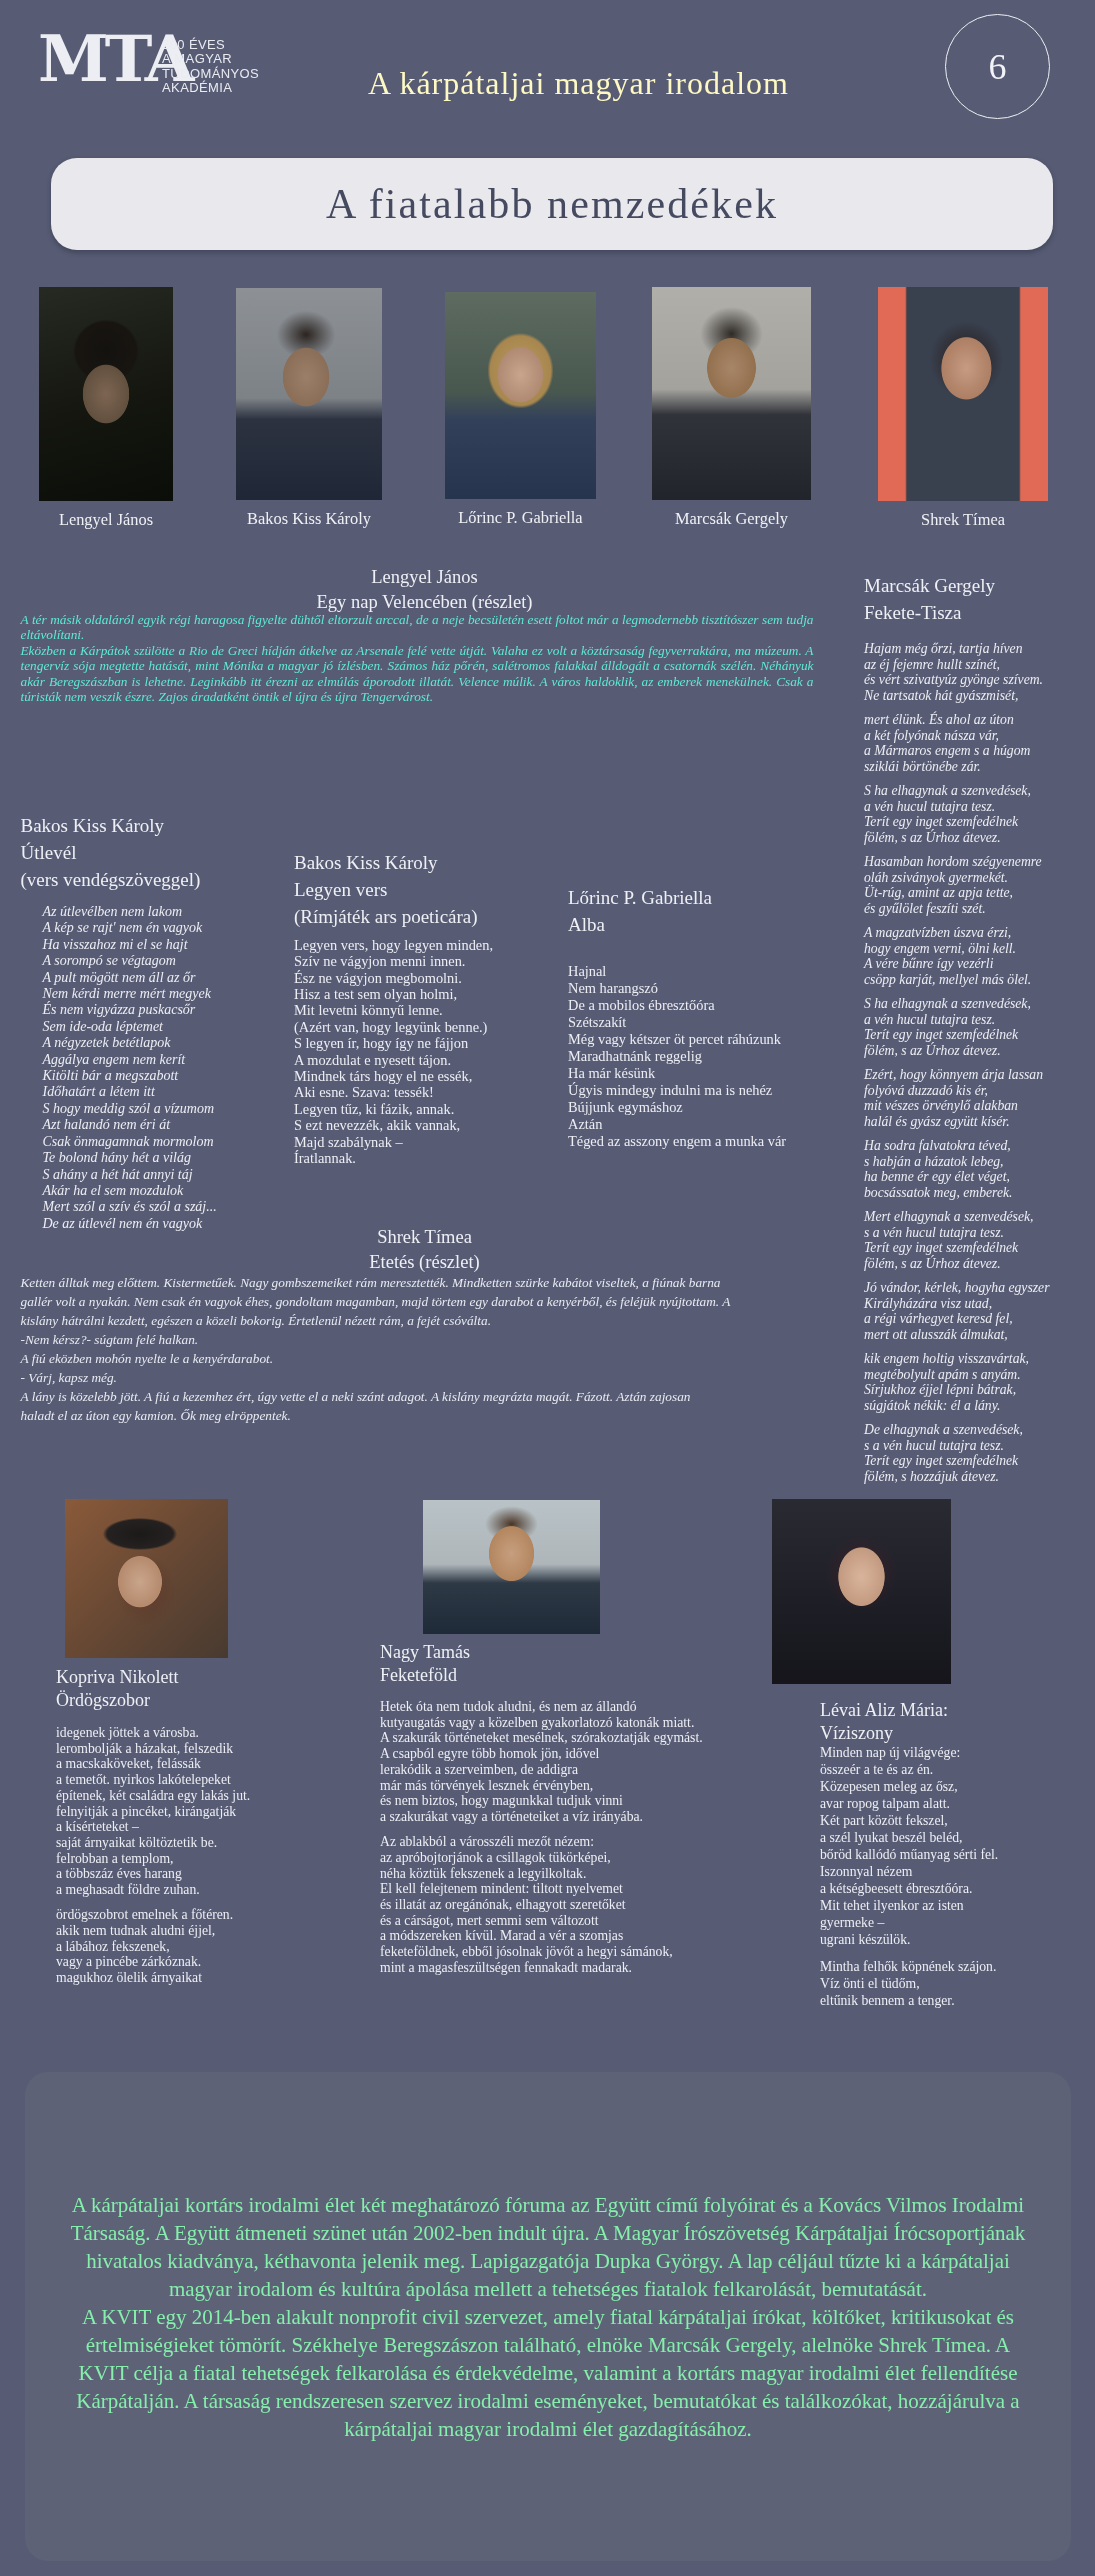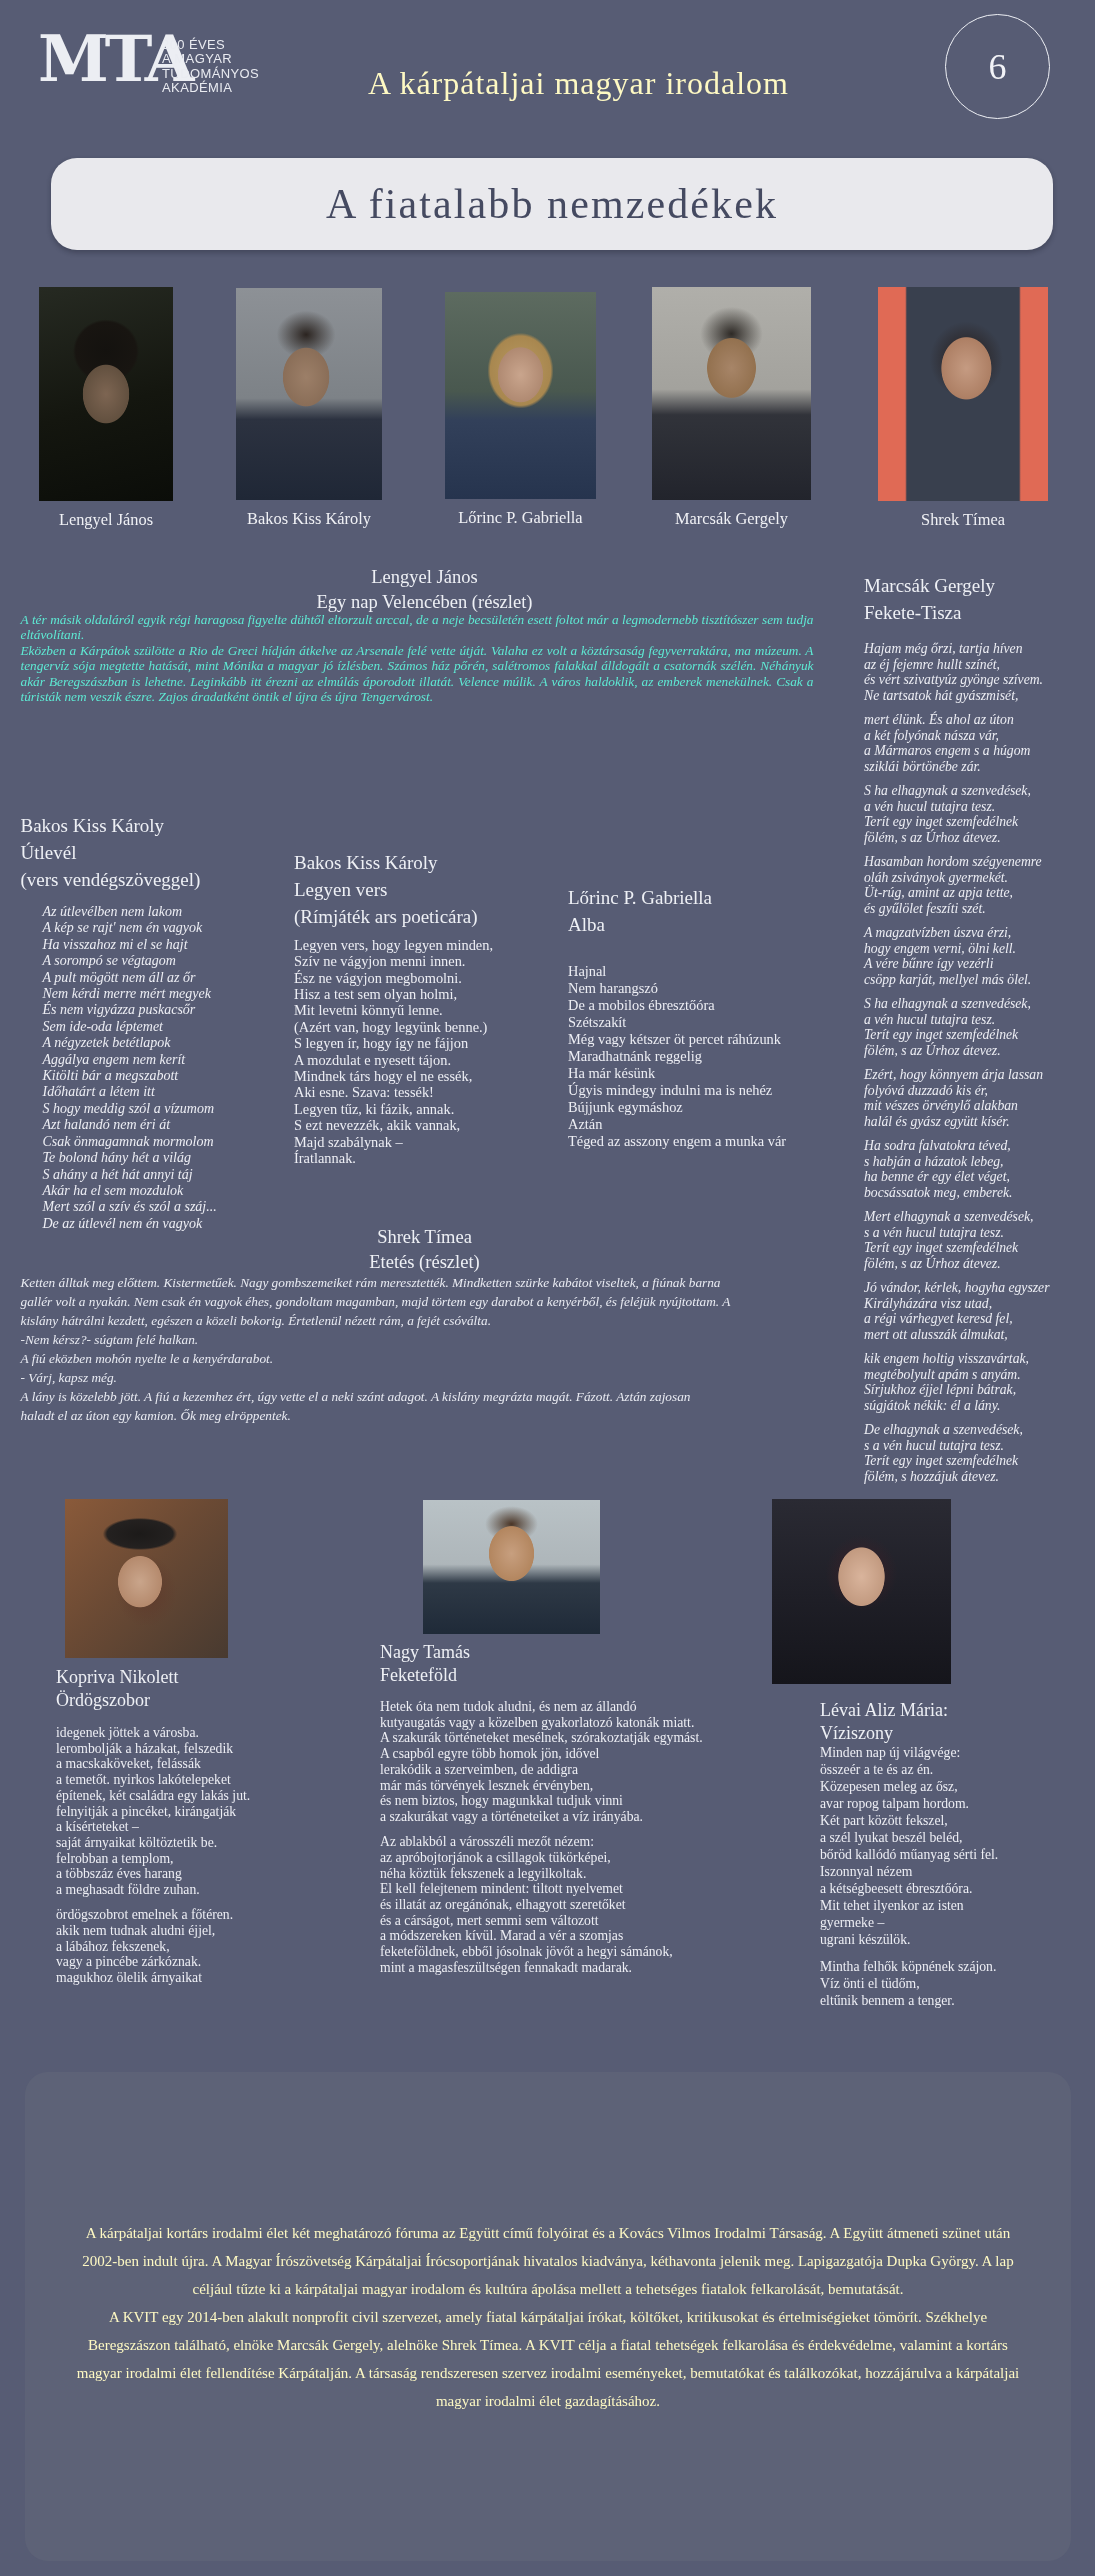--- a/index.html
+++ b/index.html
@@ -120,21 +120,21 @@
   .bottom-poem .vgap{height:9.6px;}
 
   
   .footer-panel{
     left:25px;top:2072px;width:1046px;bottom:15px;
     background:#5d6277;border-radius:23px;
     display:flex;align-items:center;justify-content:center;
   }
   .footer-text{
     padding:18px 42px;text-align:center;
-    font-size:15px;line-height:28px;color:#fef9c3;
+    font-size:21px;line-height:28px;color:#86efac;
   }
   .footer-text .fpara{margin:0;}
 </style>
 </head>
 <body>
 
 <header>
   <div class="abs logo-mta">MTA</div>
   <div class="abs logo-sub">
     <div>200 ÉVES</div>
@@ -393,21 +393,21 @@
   </div>
 
 <div id="levai-head" class="abs small-head">
   <div>Lévai Aliz Mária:</div>
   <div>Víziszony</div>
 </div>
 <div id="levai-poem" class="abs bottom-poem">
     <div class="vline">Minden nap új világvége:</div>
     <div class="vline">összeér a te és az én.</div>
     <div class="vline">Közepesen meleg az ősz,</div>
-    <div class="vline">avar ropog talpam hordom.</div>
+    <div class="vline">avar ropog talpam alatt.</div>
     <div class="vline">Két part között fekszel,</div>
     <div class="vline">a szél lyukat beszél beléd,</div>
     <div class="vline">bőröd kallódó műanyag sérti fel.</div>
     <div class="vline">Iszonnyal nézem</div>
     <div class="vline">a kétségbeesett ébresztőóra.</div>
     <div class="vline">Mit tehet ilyenkor az isten</div>
     <div class="vline">gyermeke –</div>
     <div class="vline">ugrani készülök.</div>
     <div class="vgap"></div>
     <div class="vline">Mintha felhők köpnének szájon.</div>

